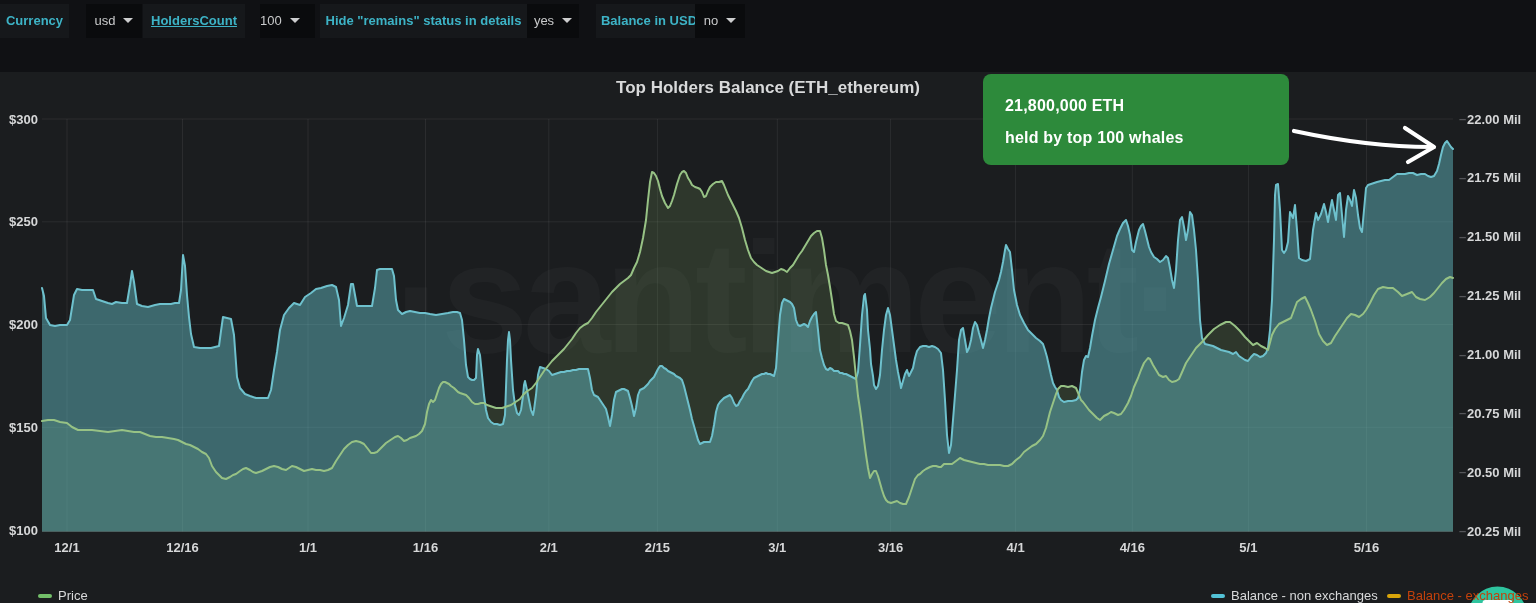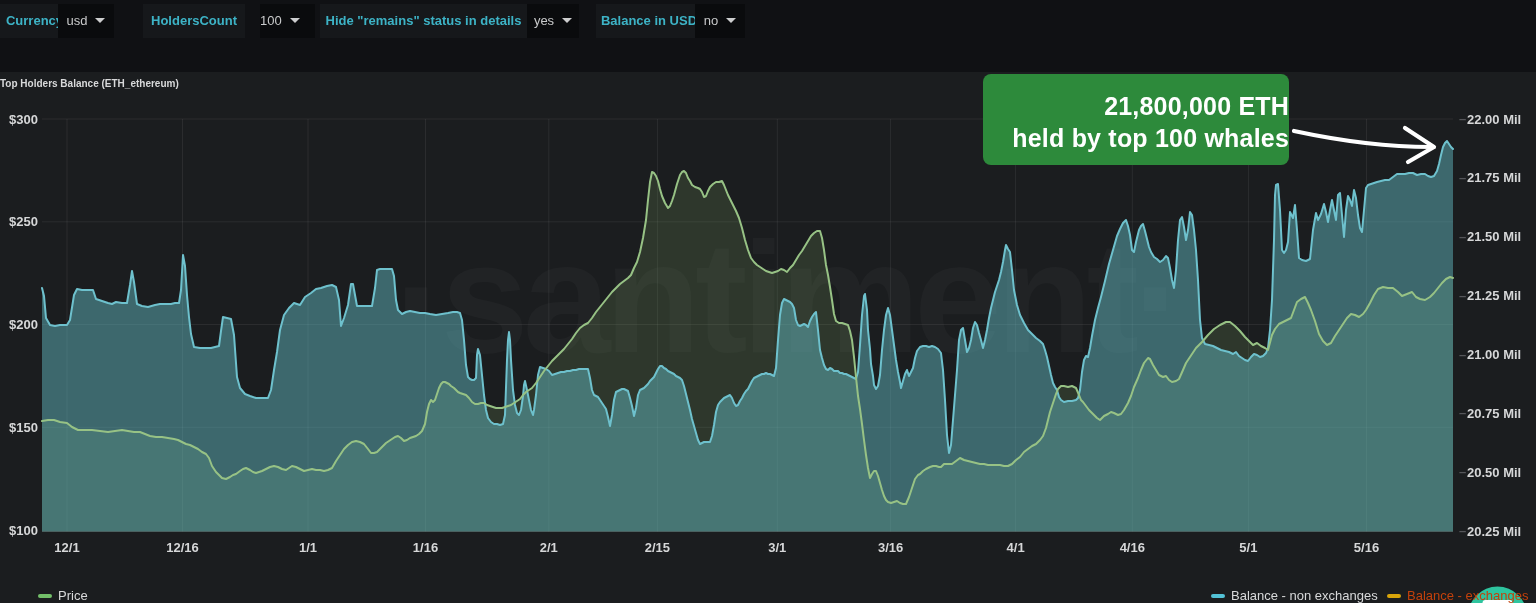--- a/index.html
+++ b/index.html
@@ -6,36 +6,36 @@
   background:#101114;font-family:"Liberation Sans",sans-serif;}
 #panel{position:absolute;left:0;top:72px;width:1536px;height:531px;background:#1b1d1f;}
 .chipl{position:absolute;top:4px;height:34px;background:#16181b;color:#3db3c6;
   font-size:13px;font-weight:bold;line-height:34px;text-align:center;}
 .chipv{position:absolute;top:4px;height:34px;background:#0a0b0d;color:#c9cacb;
   font-size:13px;line-height:34px;}
 .chipv span{display:inline-block;}
 .caret{display:inline-block;width:0;height:0;border-left:5px solid transparent;
   border-right:5px solid transparent;border-top:5px solid #cdcecf;margin-left:8px;
   vertical-align:middle;margin-top:-2px;}
-#title{position:absolute;left:0;top:78px;width:1536px;color:#d8d9da;
-  font-size:10px;font-weight:bold;}
+#title{position:absolute;left:0;top:78px;width:1536px;text-align:center;color:#d8d9da;
+  font-size:17px;font-weight:bold;}
 #ann{position:absolute;left:983px;top:74px;width:306px;height:91px;background:#2d8a3b;
   border-radius:8px;box-sizing:border-box;padding:16px 0 0 22px;color:#fff;
-  font-size:25px;font-weight:bold;line-height:32px;letter-spacing:0.2px;text-align:right;}
+  font-size:16px;font-weight:bold;line-height:32px;letter-spacing:0.2px;}
 .leg{position:absolute;top:588px;height:14px;font-size:13px;color:#d8d9da;}
 .dash{display:inline-block;width:14px;height:4px;border-radius:2px;vertical-align:middle;
   margin-right:6px;margin-top:-2px;}
 svg{position:absolute;left:0;top:0;}
 </style>
 </head>
 <body>
 <div id="panel"></div>
 <div class="chipl" style="left:0;width:69px;">Currency</div>
-<div class="chipv" style="left:58px;width:56px;text-align:center;"><span>usd</span><span class="caret"></span></div>
-<div class="chipl" style="left:143px;width:102px;">HoldersCount</div>
+<div class="chipv" style="left:86px;width:56px;text-align:center;"><span>usd</span><span class="caret"></span></div>
+<div class="chipl" style="left:143px;width:102px;text-decoration:underline;">HoldersCount</div>
 <div class="chipv" style="left:260px;width:55px;"><span>100</span><span class="caret"></span></div>
 <div class="chipl" style="left:320px;width:207px;">Hide "remains" status in details</div>
 <div class="chipv" style="left:527px;width:52px;text-align:center;text-decoration:underline;"><span>yes</span><span class="caret"></span></div>
 <div class="chipl" style="left:596px;width:106px;">Balance in USD</div>
 <div class="chipv" style="left:695px;width:50px;text-align:center;"><span>no</span><span class="caret"></span></div>
 <div id="title">Top Holders Balance (ETH_ethereum)</div>
 <svg width="1536" height="603" viewBox="0 0 1536 603">
   <g stroke="rgba(255,255,255,0.07)" stroke-width="1">
 <line x1="42" y1="119" x2="1453" y2="119"></line>
 <line x1="42" y1="221.8" x2="1453" y2="221.8"></line>

